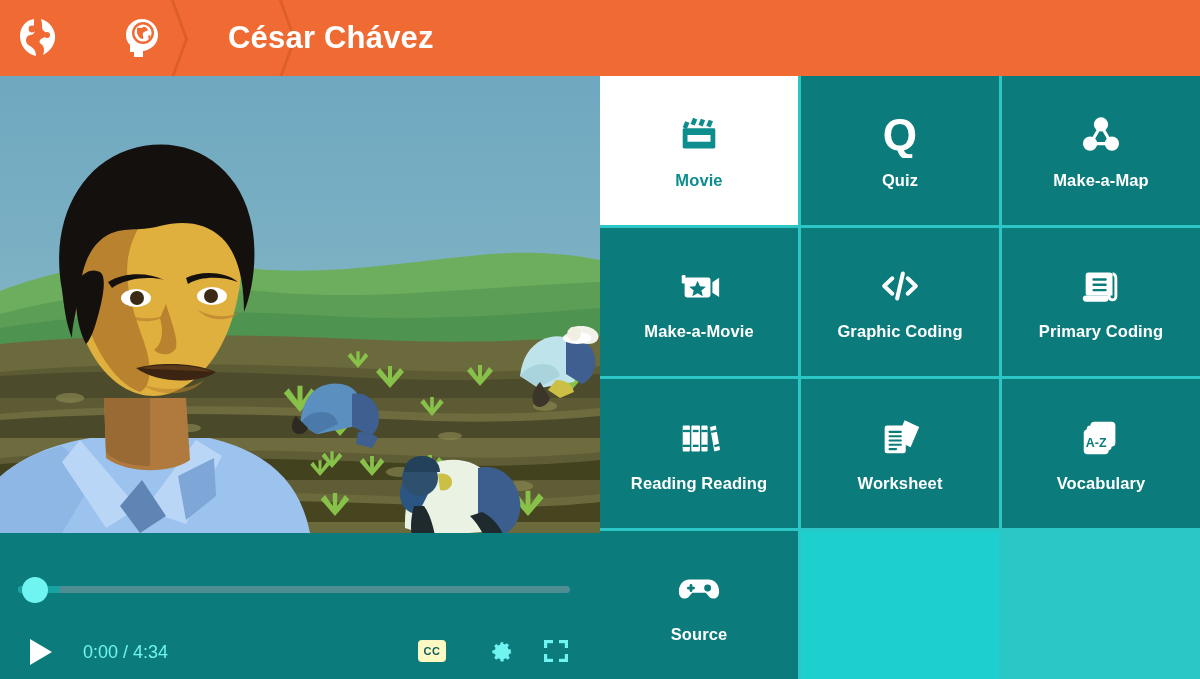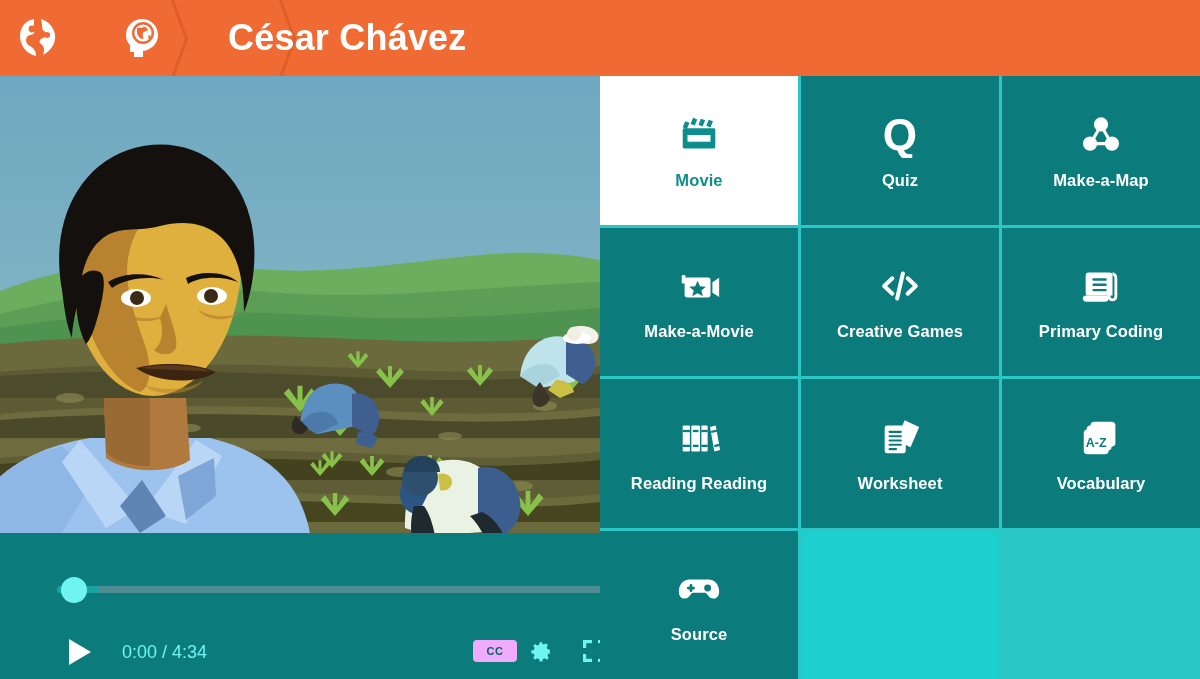--- a/index.html
+++ b/index.html
@@ -58,21 +58,21 @@
   .hdr-icon.subject { left: 118px; }
   .hdr-icon svg { display: block; width: 48px; height: 48px; }
 
   .hdr-title {
     position: absolute;
     left: 228px;
     top: 0;
     height: 76px;
     line-height: 76px;
     color: #ffffff;
-    font-size: 36px;
+    font-size: 31px;
     font-weight: bold;
     letter-spacing: .2px;
     white-space: nowrap;
   }
 
   
   .video-panel {
     position: absolute;
     left: 0; top: 76px;
     width: 600px;
@@ -90,21 +90,20 @@
   }
   .stage svg { display: block; width: 600px; height: 457px; }
 
   
   .controls {
     position: absolute;
     left: 0; top: 457px;
     width: 600px;
     height: 146px;
     background: #0b7b7b;
-    margin-left: 39px;
   }
   .scrub-wrap {
     position: absolute;
     left: 18px; top: 50px;
     width: 552px; height: 12px;
   }
   .scrub-track {
     position: absolute;
     left: 0; top: 3px;
     width: 552px; height: 7px;
@@ -142,23 +141,23 @@
     position: absolute;
     left: 83px; top: 10px;
     height: 26px;
     line-height: 26px;
     color: #6ff4f2;
     font-size: 18px;
     white-space: nowrap;
   }
   .cc-btn {
     position: absolute;
-    left: 434px; top: 11px;
-    width: 44px; height: 22px;
-    background: #f0abfc;
+    left: 418px; top: 11px;
+    width: 28px; height: 22px;
+    background: #fef9c3;
     border-radius: 4px;
     color: #0b5e60;
     font-size: 11px;
     font-weight: bold;
     text-align: center;
     line-height: 22px;
     letter-spacing: .5px;
   }
   .gear-btn {
     position: absolute;
@@ -515,21 +514,21 @@
     <div class="tile">
       <div class="tile-icon">
         <svg viewBox="0 0 48 48" width="46" height="46">
           <g fill="none" stroke="#ffffff" stroke-width="4.2" stroke-linecap="round" stroke-linejoin="round">
             <path d="M16 16 L7.5 24 L16 32"></path>
             <path d="M32 16 L40.5 24 L32 32"></path>
             <path d="M27 11 L21 37"></path>
           </g>
         </svg>
       </div>
-      <div class="tile-label">Creative Games</div>
+      <div class="tile-label">Graphic Coding</div>
     </div>
 
     <div class="tile">
       <div class="tile-icon">
         <svg viewBox="0 0 48 48" width="46" height="46">
           <g fill="#ffffff">
             <path d="M11 10 h22 a3 3 0 0 1 3 3 v21 h-25 a3 3 0 0 1 -3 -3 v-18 a3 3 0 0 1 3 -3 z" rx="2"></path>
             <path d="M36 10 c3.4 0 5 2.6 5 6 v19 c0 3 -2 5 -5 5 -3 0 -5 -2 -5 -5 v-2 h3 v2 c0 1.3 .8 2 2 2 1.2 0 2 -.8 2 -2 v-19 c0 -2 -.8 -3 -2 -3 z"></path>
             <path d="M8 34 h24 v3 c0 2 -1.6 3.5 -3.6 3.5 h-20 c-2 0 -3.4 -1.6 -3.4 -3.5 0 -1.8 1.4 -3 3 -3 z"></path>
           </g>

